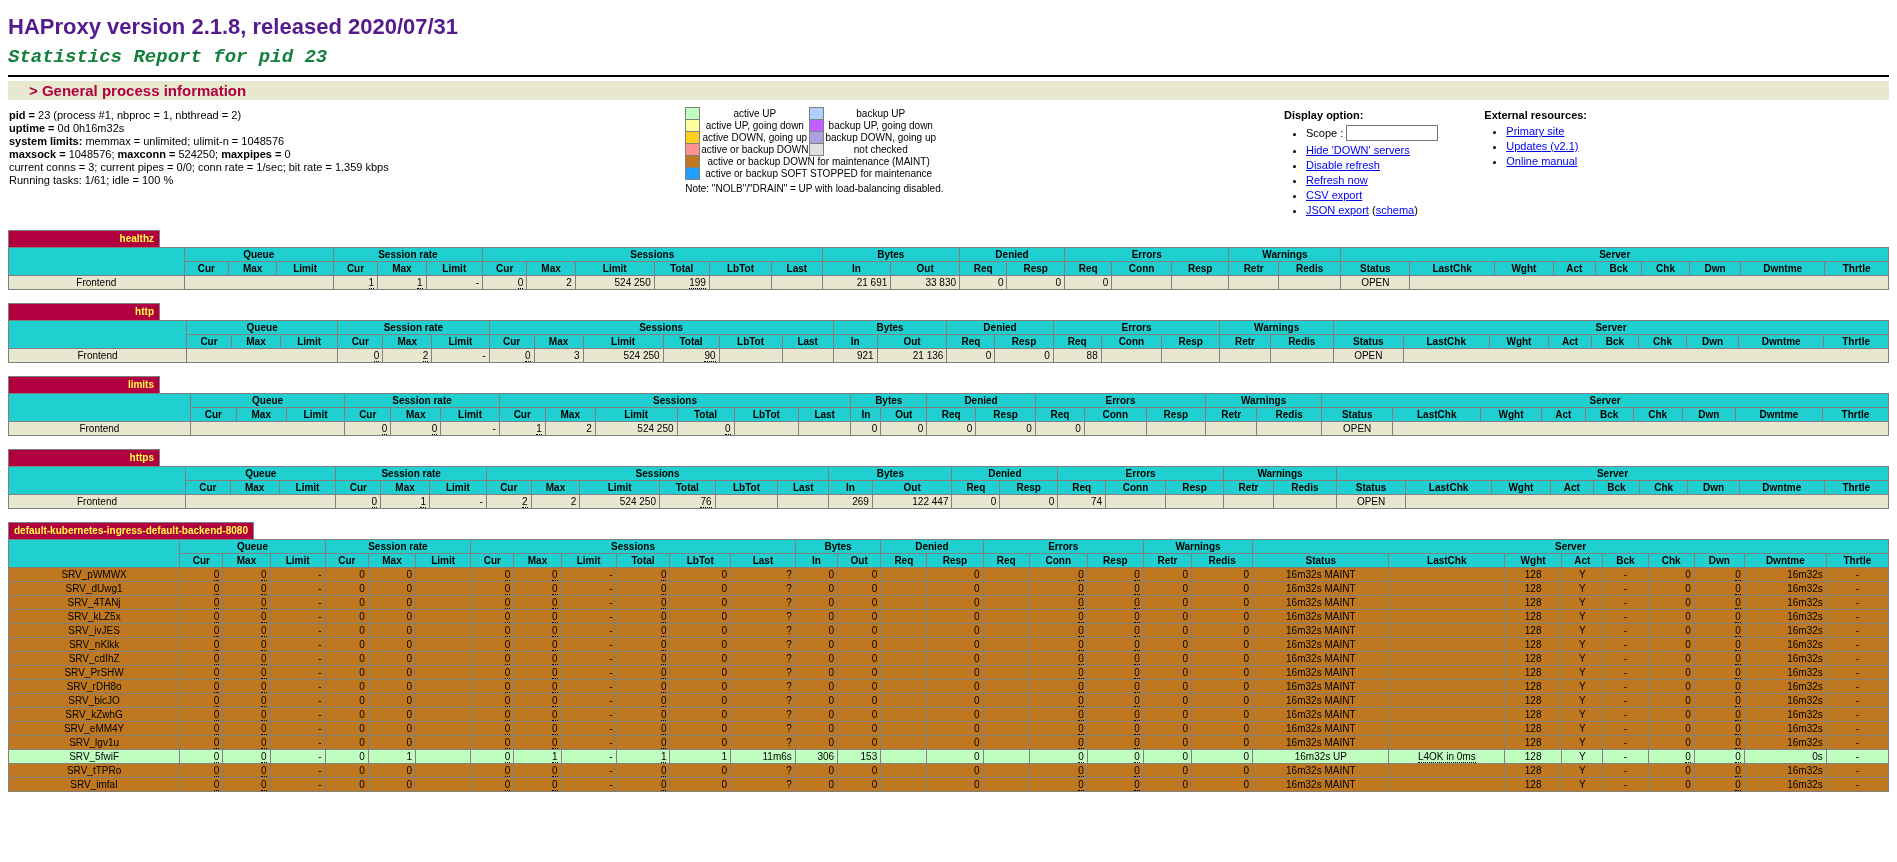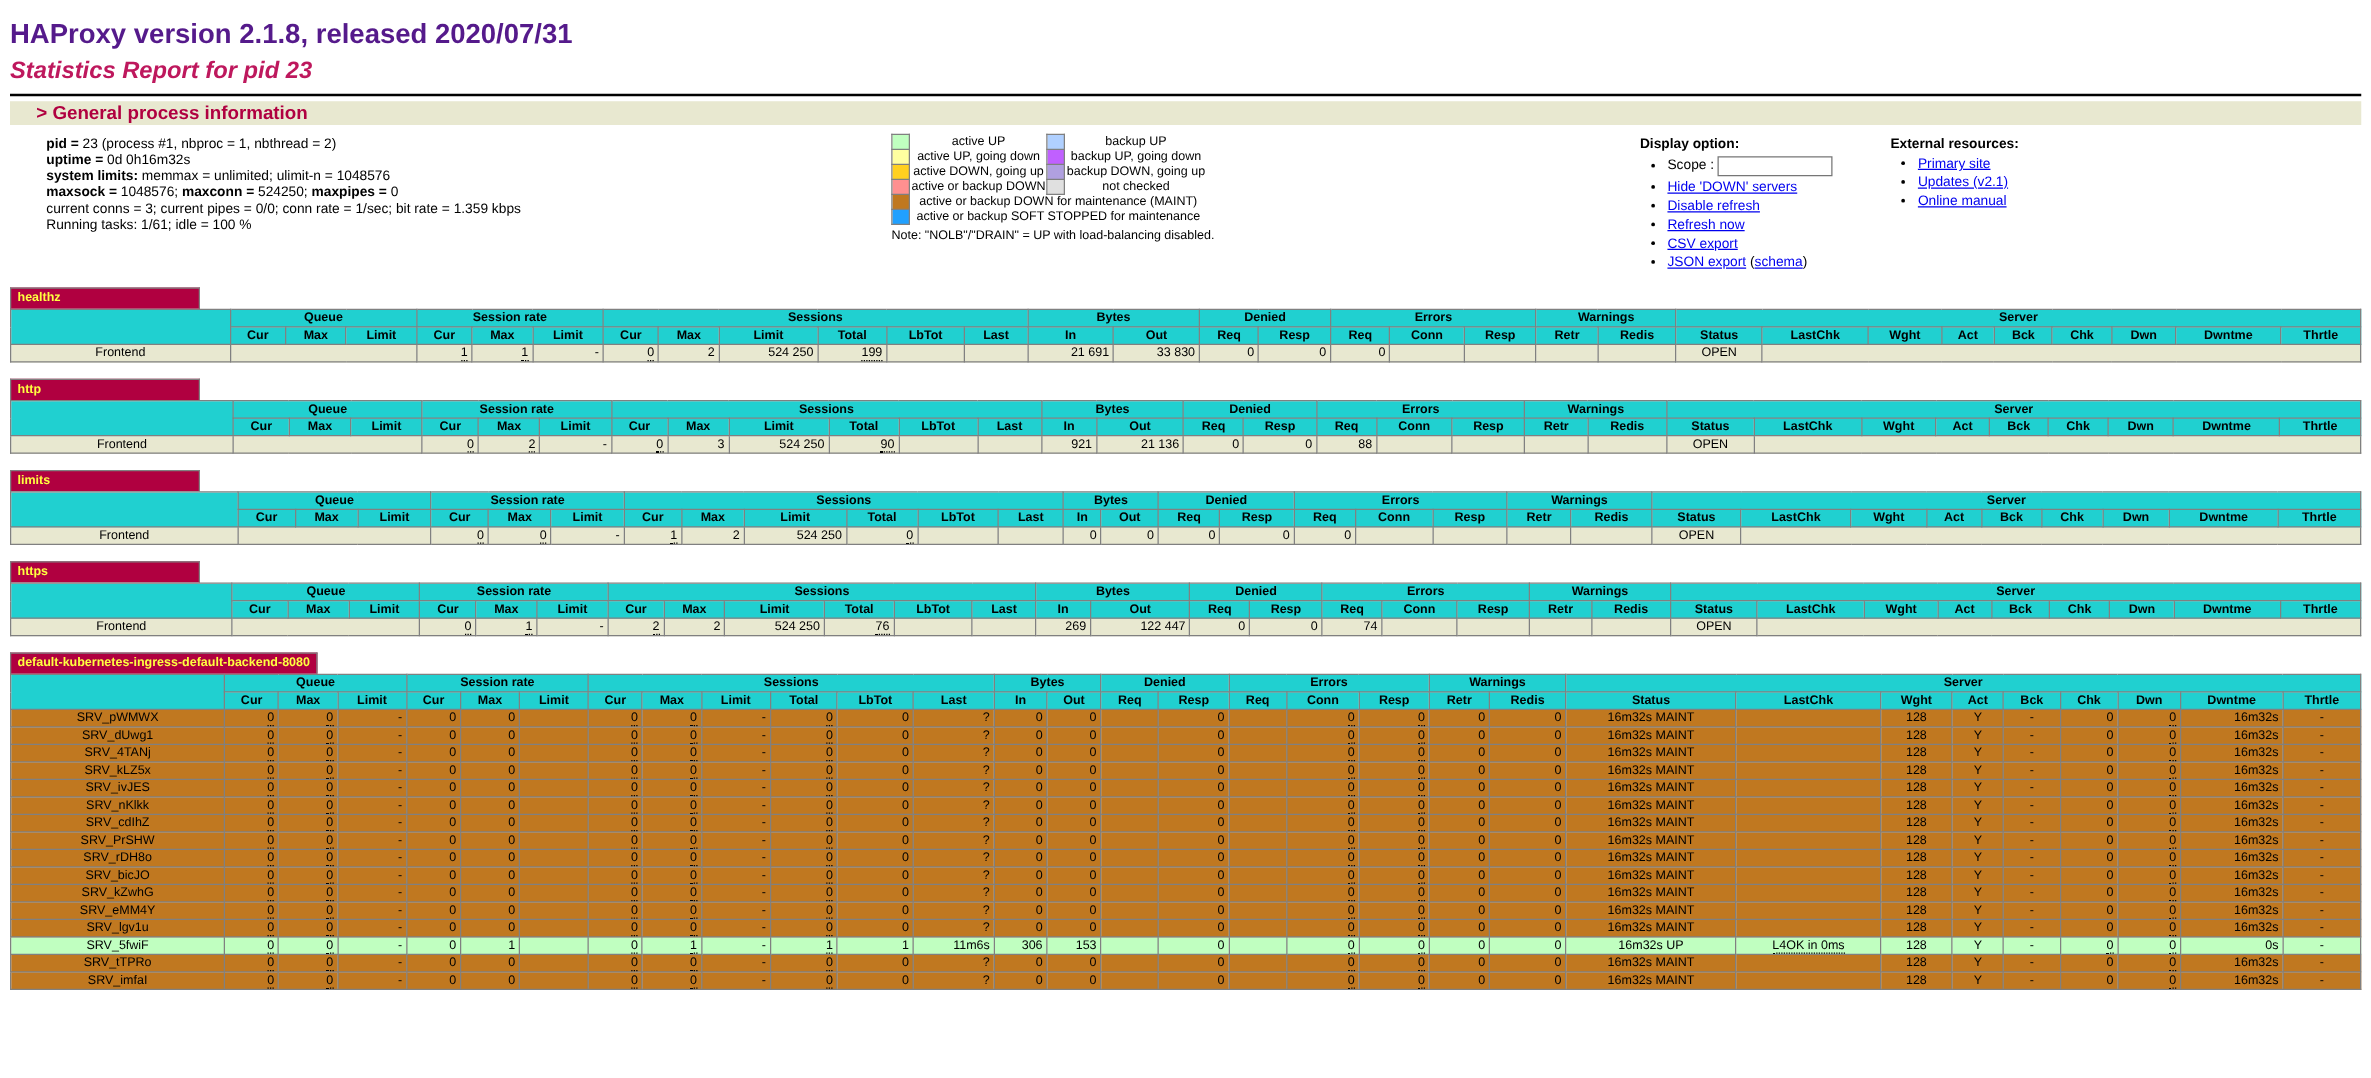--- a/index.html
+++ b/index.html
@@ -1,47 +1,47 @@
 <!DOCTYPE html>
 <html><head>
 <meta charset="utf-8">
 <style>
   * { box-sizing: border-box; }
   html, body { margin: 0; padding: 0; background: #fff; color: #000; }
   body { font-family: "Liberation Sans", sans-serif; font-size: 12px; padding: 8px; width: 1897px; }
 
   h1 { font-size: 22px; margin: 6px 0 6px 0; }
   h1 a { color: #551a8b; text-decoration: none; font-weight: bold; }
-  h2 { font-size: 19px; font-weight: bold; font-style: italic; color: #be185d; margin: 2px 0 0 0; }
+  h2 { font-size: 19px; font-weight: bold; font-style: italic; color: #15803d; margin: 2px 0 0 0; font-family: Liberation Mono, monospace; }
   .hr { border-bottom: 2px solid #000; margin-top: 7px; }
   h3 { font-size: 15px; font-weight: bold; color: #b00040; background: #e8e8d0; margin: 4px 0 0 0; padding: 1px 21px; }
 
   a { color: #0000ee; }
 
-  .info-table { width: 84%; border-collapse: collapse; margin-top: 6px; margin-left: 28px; }
+  .info-table { width: 84%; border-collapse: collapse; margin-top: 6px; }
   .info-table > tbody > tr > td { vertical-align: top; }
   td.proc-cell { width: 1%; white-space: nowrap; font-size: 11px; line-height: 1.18; padding-top: 3px; }
   td.proc-cell b { font-weight: bold; }
   td.legend-cell { text-align: center; }
   .lgd-wrap { display: inline-block; text-align: center; }
   table.lgd { border-collapse: collapse; }
   table.lgd td { font-size: 10px; line-height: 11px; padding: 0 1px; white-space: nowrap; }
   td.swatch { border: 1px solid #808080; width: 14px; }
   td.lgdlabel { padding-left: 3px; padding-right: 10px; }
   .lgd-note { font-size: 10px; margin-top: 3px; white-space: nowrap; }
 
   td.opt-cell { width: 1%; white-space: nowrap; font-size: 11px; padding-left: 45px; padding-top: 3px; }
   .opt-title { font-weight: bold; font-size: 11px; }
   .opt-cell ul { margin: 4px 0 0 0; padding-left: 22px; }
   .opt-cell li { margin-top: 3px; font-size: 11px; }
   .scope-input { width: 92px; height: 16px; font-size: 10px; border: 1px solid #767676; padding: 0 2px; }
 
   .proxy-section { margin-top: 13px; }
   a.pxname { display: block; width: max-content; min-width: 152px; background: #b00040; color: #ffff40;
-             font-weight: bold; font-size: 10px; line-height: 12px; text-align: left; padding: 2px 5px;
+             font-weight: bold; font-size: 10px; line-height: 12px; text-align: right; padding: 2px 5px;
              border: 1px solid #808080; border-bottom: none; text-decoration: none; }
   table.tbl { border-collapse: collapse; width: 100%; }
   table.tbl th { border: 1px solid #808080; font-size: 10px; line-height: 11px; padding: 1px 3px;
                  background: #20d0d0; color: #000; font-weight: bold; text-align: center; white-space: nowrap; }
   table.tbl td { border: 1px solid #808080; font-size: 10px; line-height: 11px; padding: 1px 3px;
                  text-align: right; white-space: nowrap; }
   table.tbl td.ac { text-align: center; }
   th.corner { min-width: 96px; }
   tr.frontend td { background: #e8e8d0; }
   tr.maintain td { background: #c07820; }

